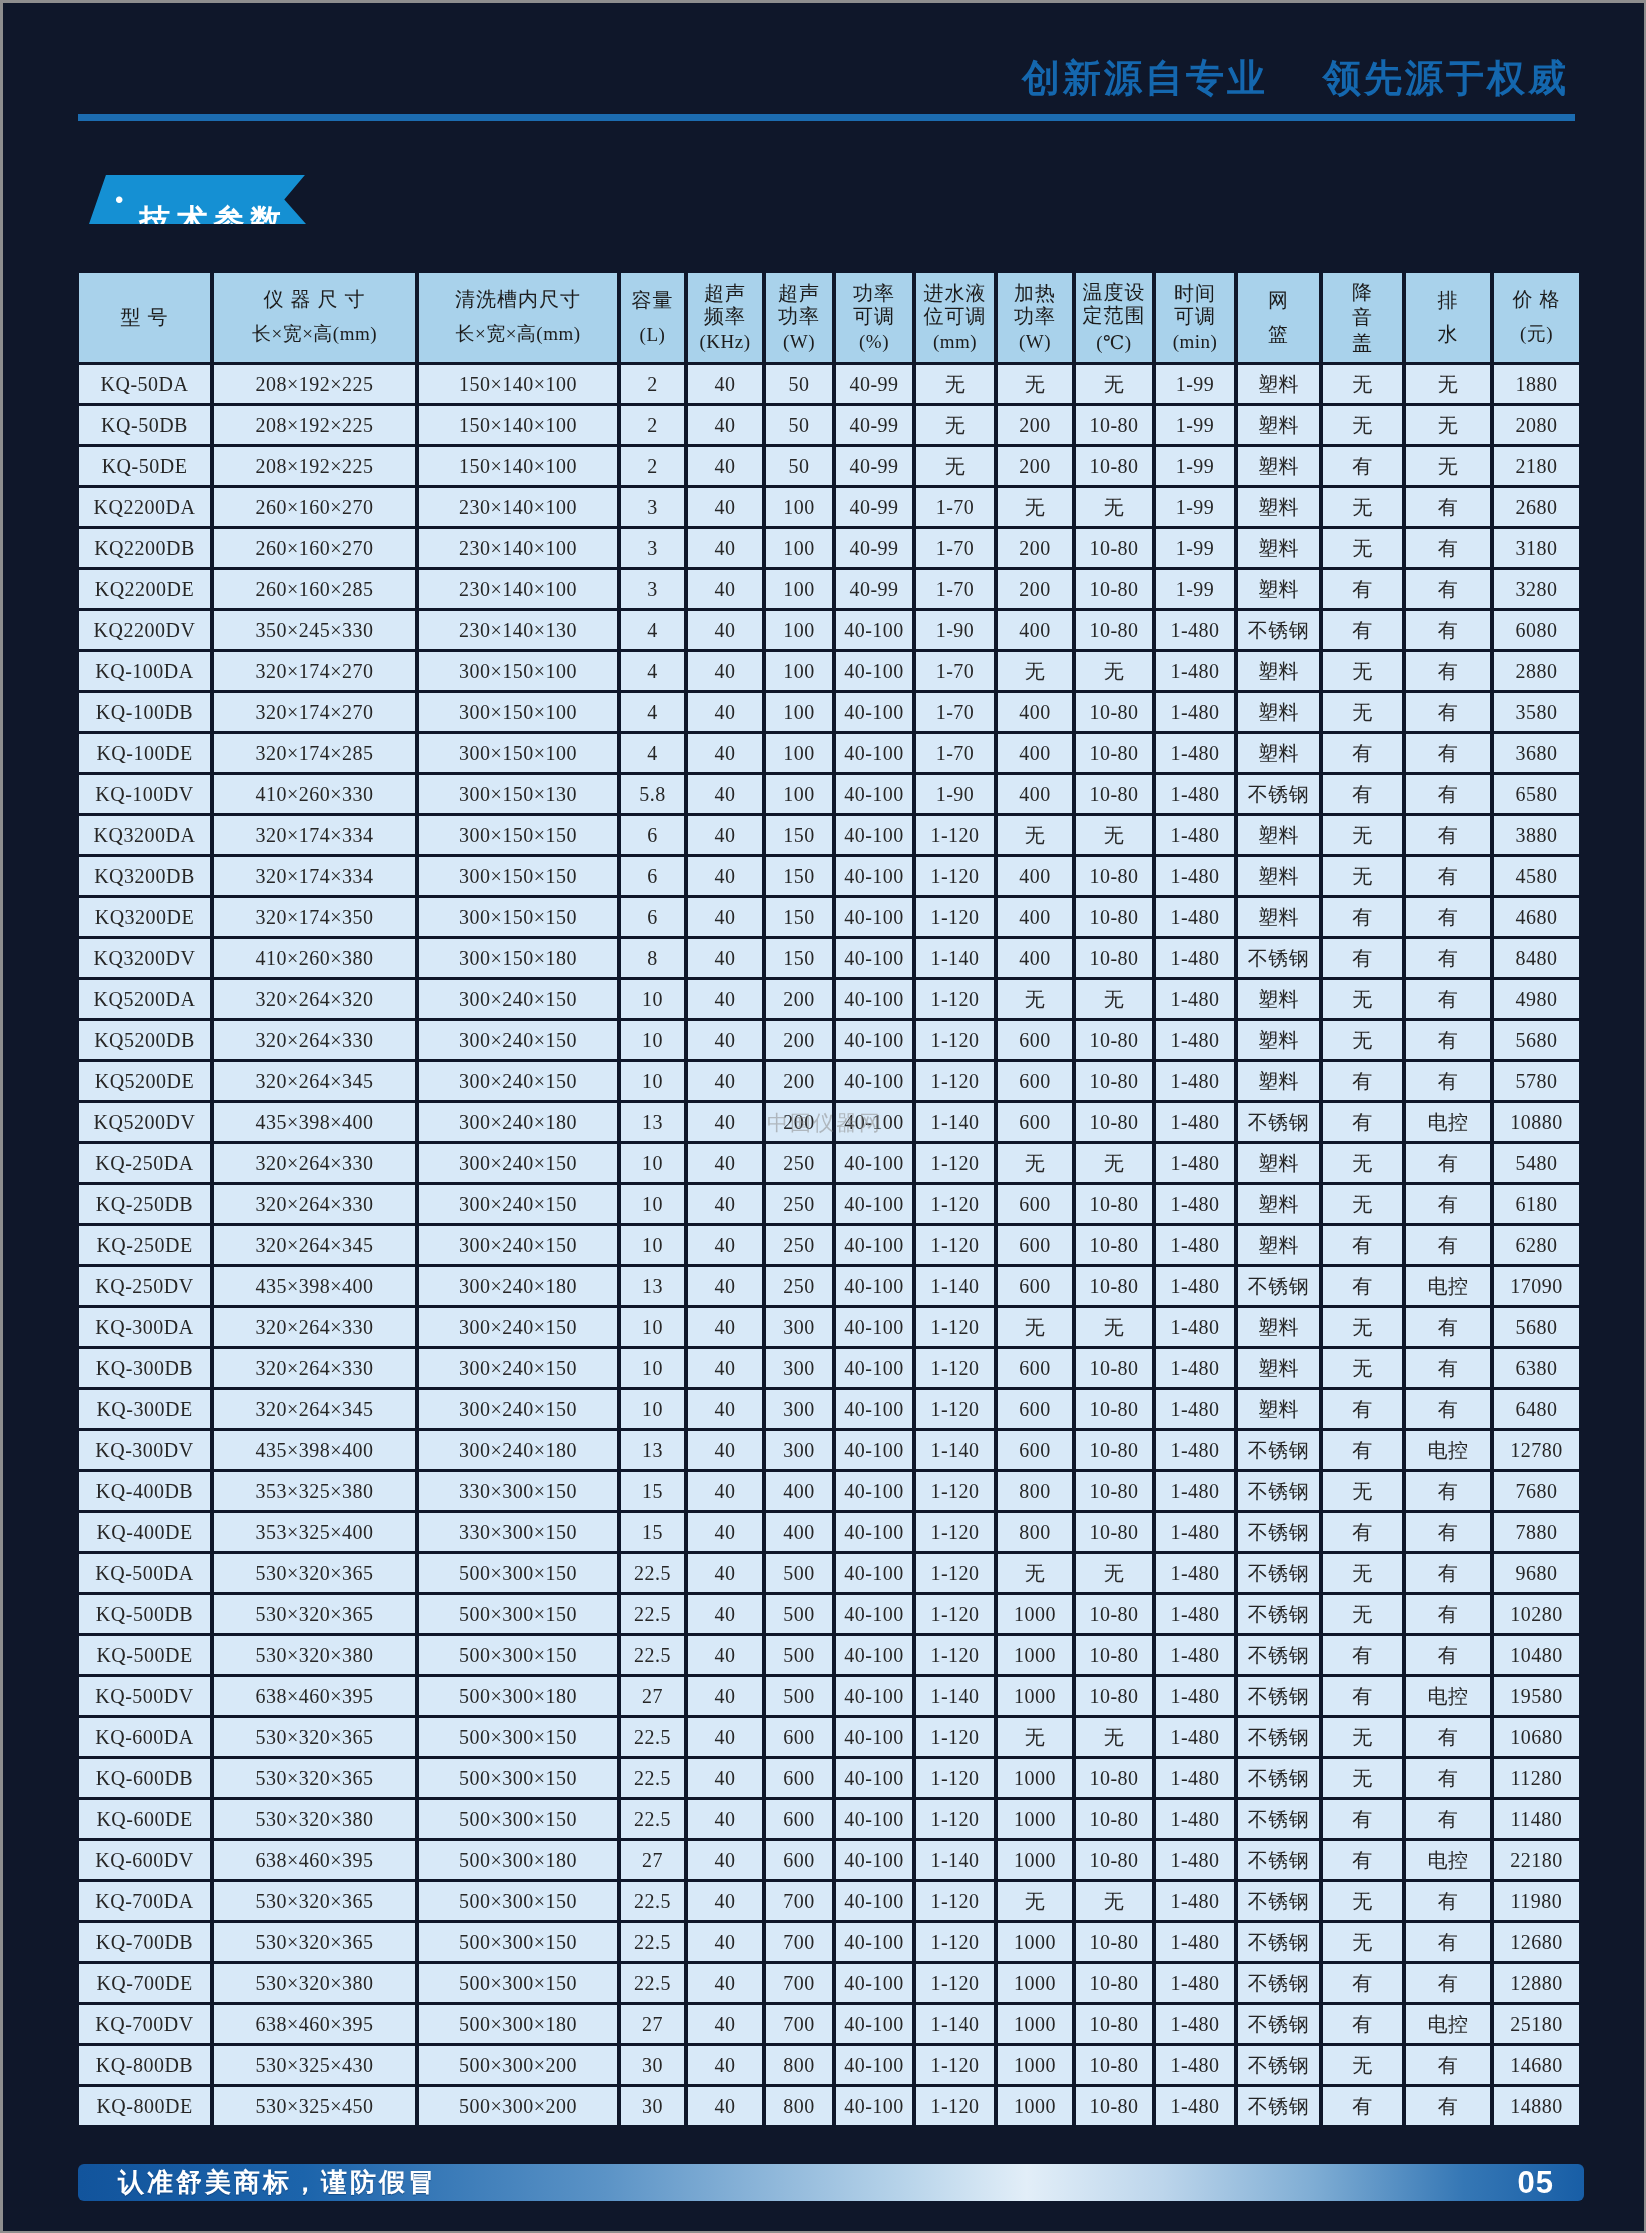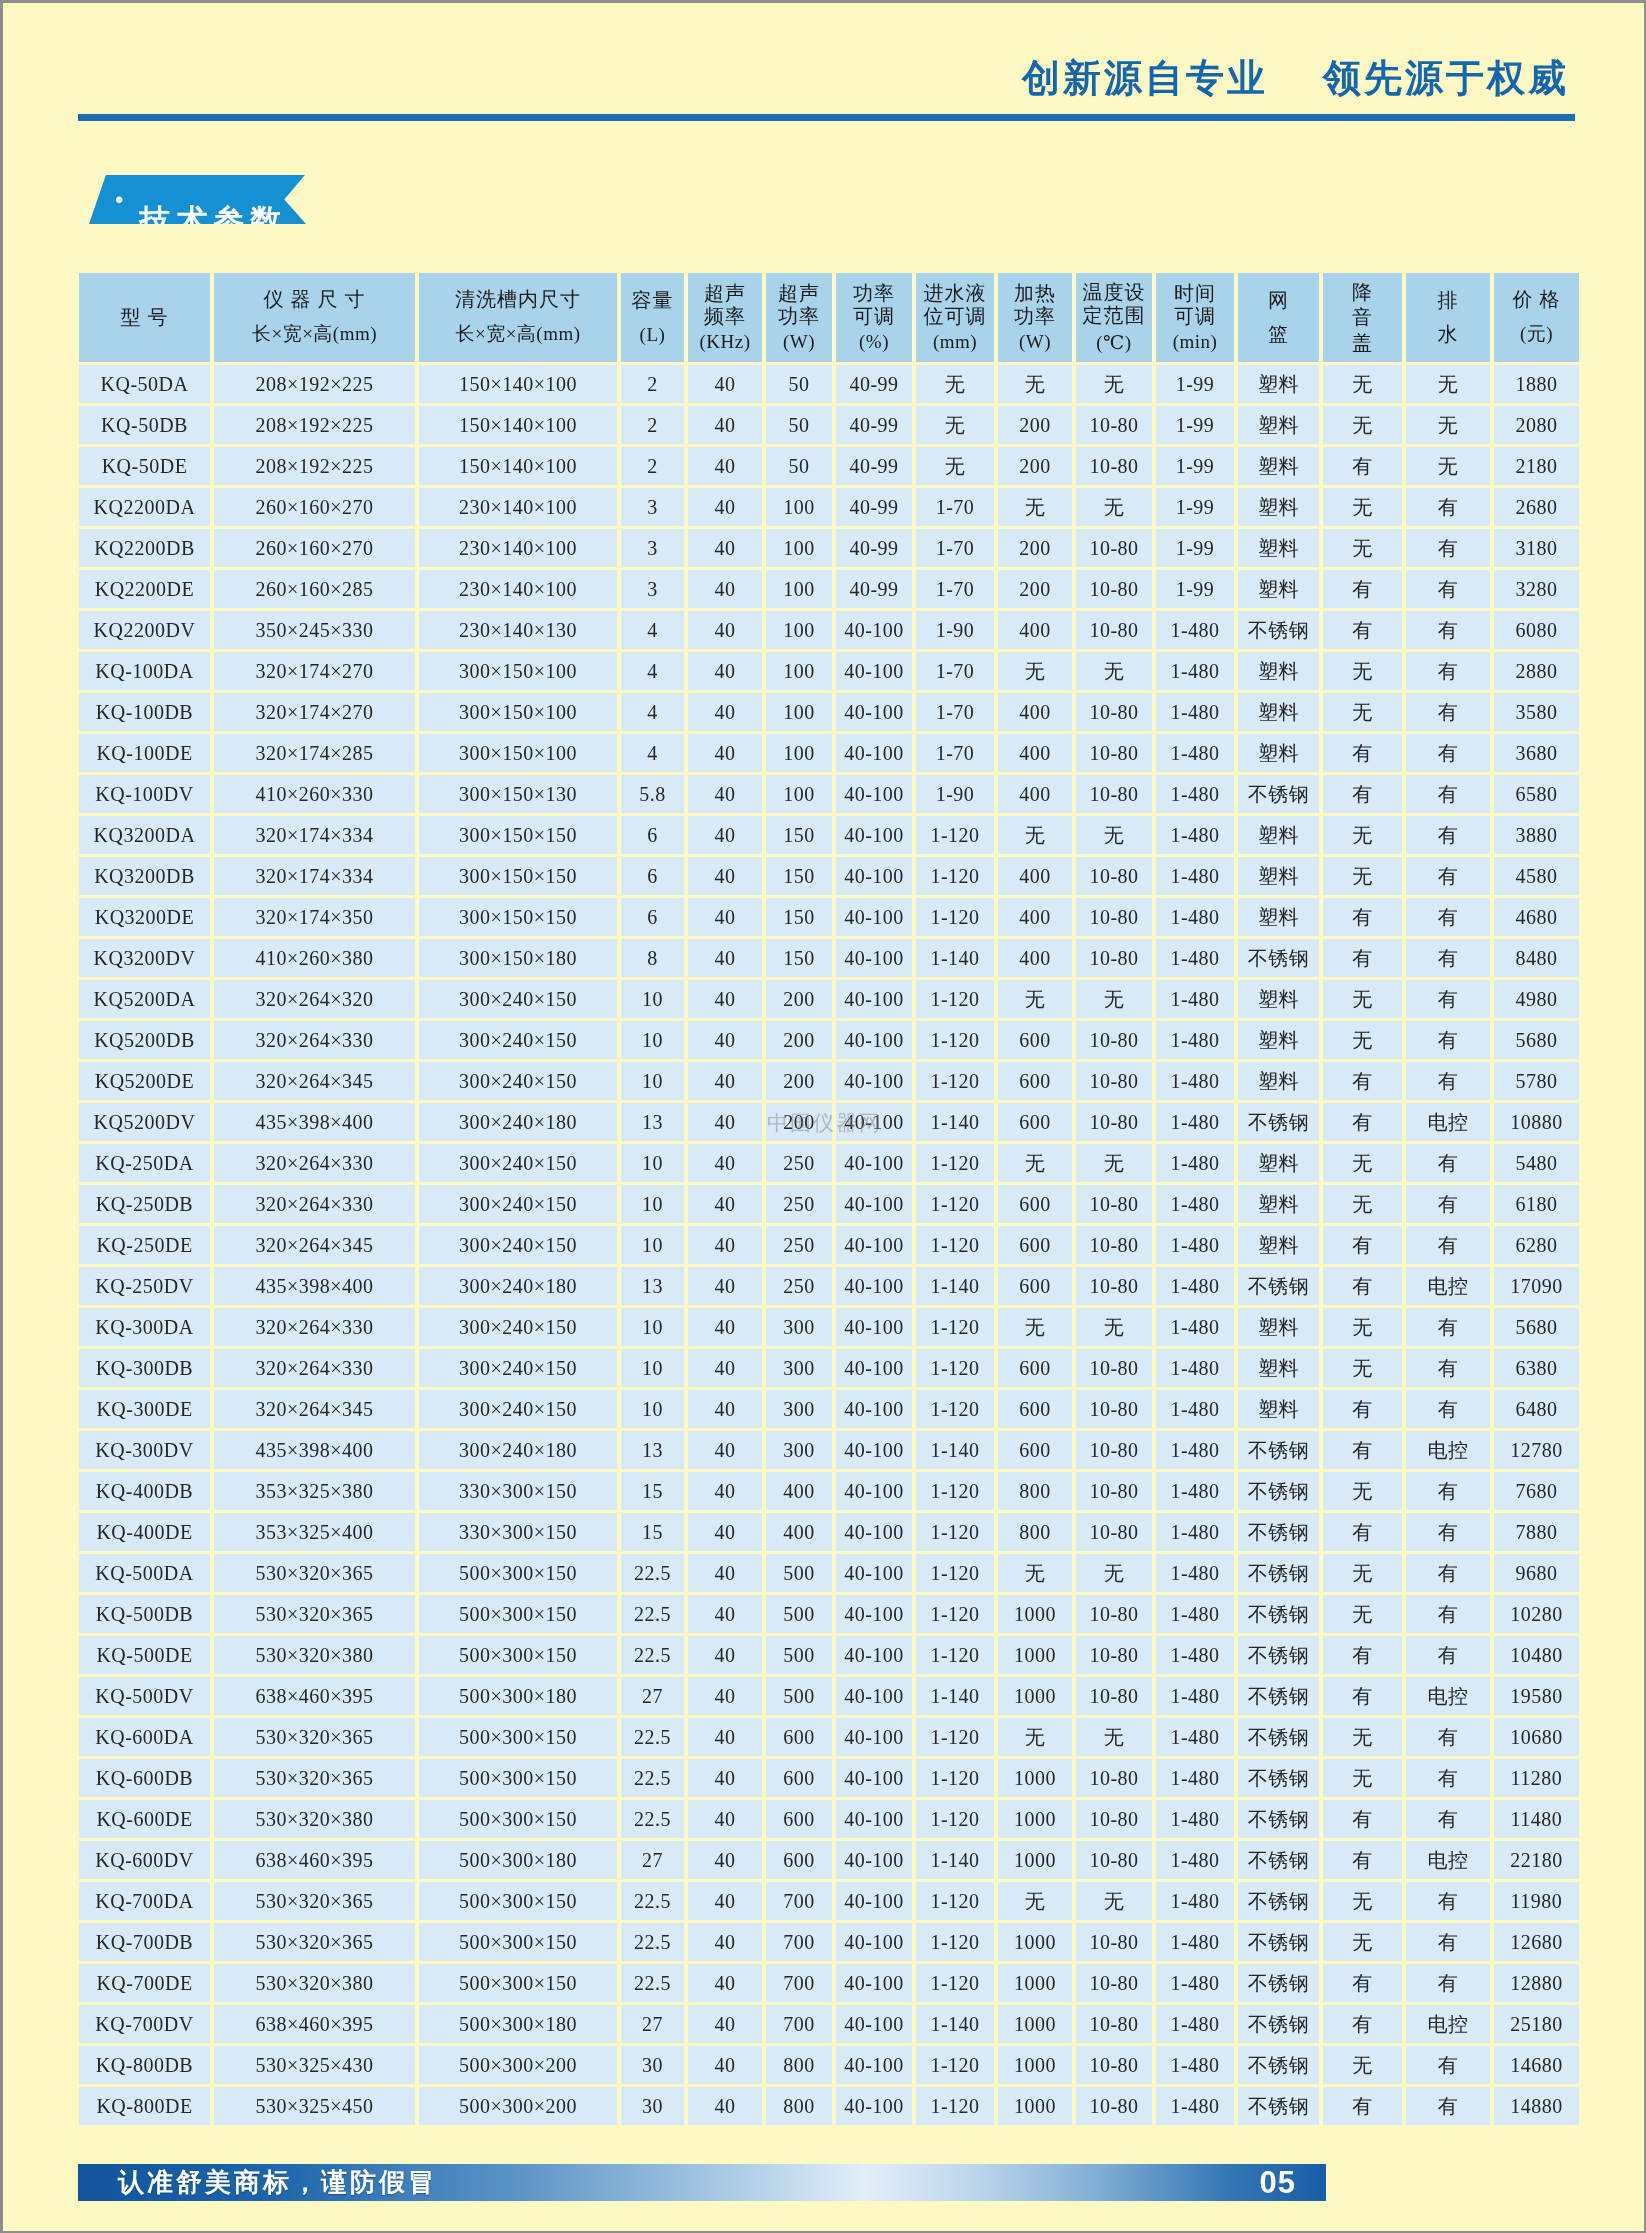--- a/index.html
+++ b/index.html
@@ -1,19 +1,19 @@
 <!DOCTYPE html>
 <html><head>
 <meta charset="utf-8">
 <style>
   html,body{margin:0;padding:0;background:#ffffff;}
   .page{
     position:relative;
     width:1647px;height:2234px;
-    background:#fef9c3;
+    background:#0f172a;
     border:3px solid #8e8e8e;
     box-sizing:border-box;
     overflow:hidden;
     font-family:"Liberation Sans","DejaVu Sans",sans-serif;
   }
   
   .top-slogan{
     position:absolute;top:50px;right:75px;
     font-size:38px;font-weight:bold;color:#1467ae;
     letter-spacing:3px;white-space:nowrap;
@@ -60,22 +60,23 @@
   }
   td.model{letter-spacing:0.5px;margin-top:40px;}
   
   .watermark{
     position:absolute;left:764px;top:1106px;
     font-size:21px;color:#8f8f8f;opacity:0.55;letter-spacing:2px;
     font-family:"Liberation Sans",sans-serif;
   }
   
   .footer-bar{
-    position:absolute;left:75px;top:2161px;width:1248px;height:37px;
+    position:absolute;left:75px;top:2161px;width:1506px;height:37px;
     background:linear-gradient(90deg,#12549c 0%,#1c64ab 15%,#5b93c6 35%,#b8d4ea 55%,#e2eef8 63%,#bcd5eb 72%,#7fadd4 82%,#3577b5 92%,#185ea6 100%);
+    border-radius:6px;
   }
   .footer-text{
     position:absolute;left:40px;top:0;line-height:37px;
     color:#ffffff;font-weight:bold;font-size:26px;letter-spacing:3px;
     text-shadow:0 1px 1px rgba(0,40,90,0.45);
   }
   .page-number{
     position:absolute;right:30px;top:0;line-height:37px;
     color:#ffffff;font-weight:bold;font-size:31px;letter-spacing:1px;
   }

